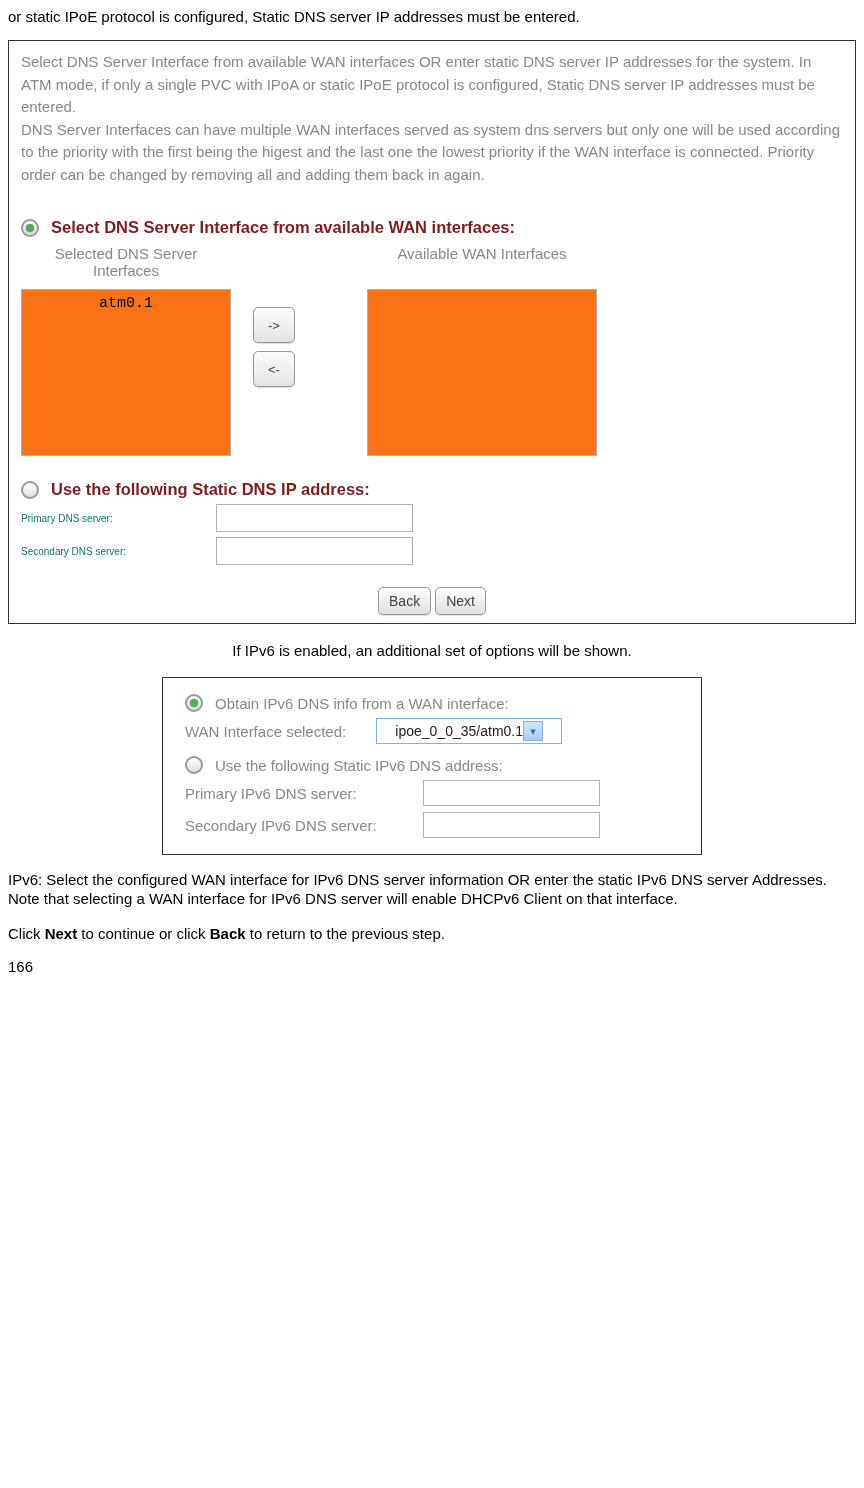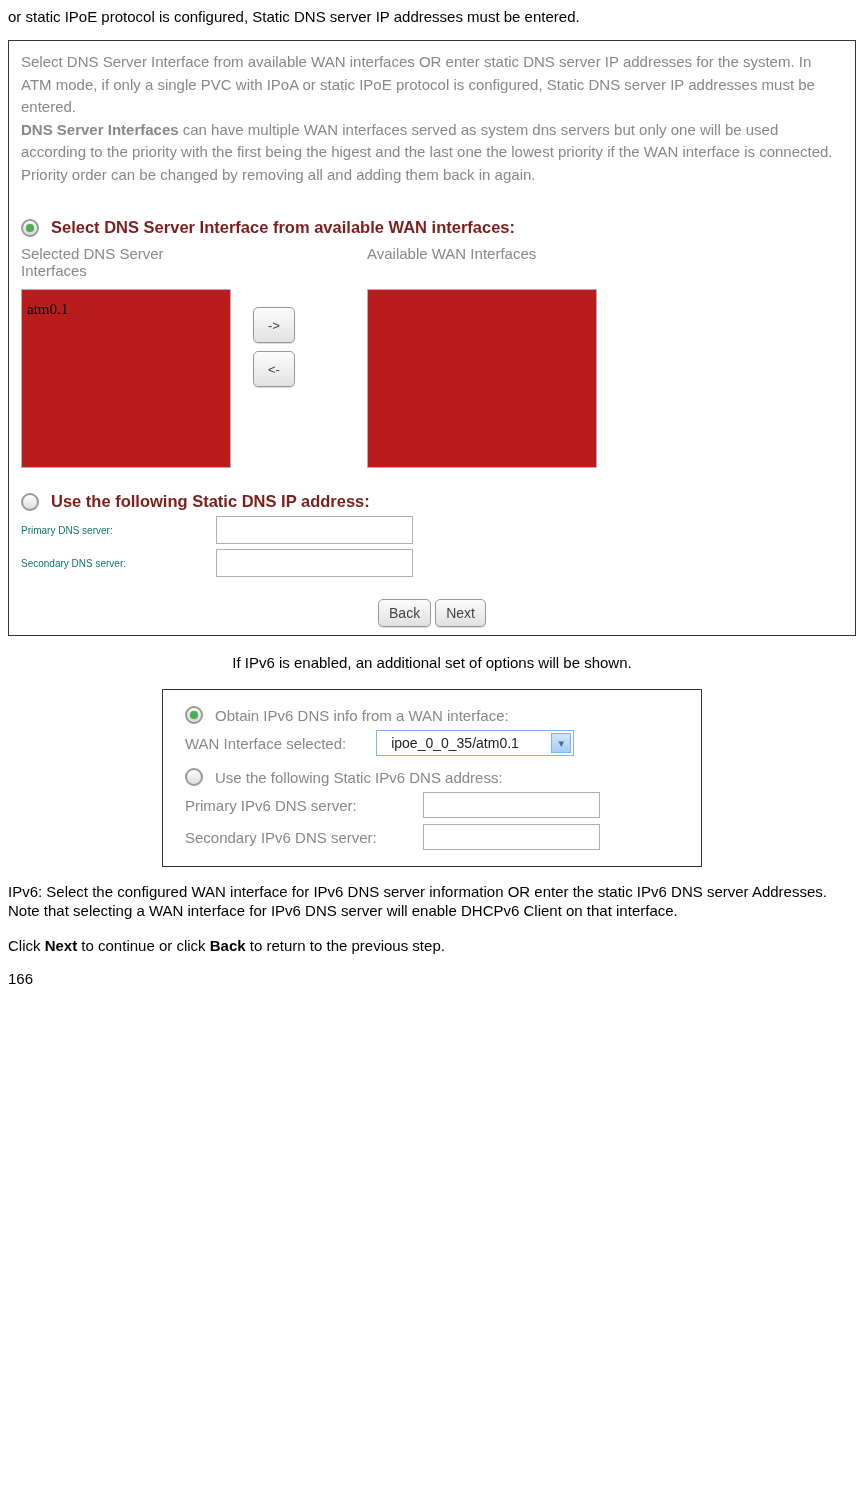--- a/index.html
+++ b/index.html
@@ -25,21 +25,21 @@
       font-size: 16px;
       margin-bottom: 10px;
     }
     .panel-desc {
       color: #888;
       font-size: 15px;
       line-height: 1.5;
       margin-bottom: 32px;
     }
     .panel-desc b {
-      font-weight: bold;
+      font-weight: normal;
     }
     .radio-row {
       display: flex;
       align-items: center;
       margin: 4px 0;
     }
     .radio-circle {
       width: 14px;
       height: 14px;
       border-radius: 50%;
@@ -67,34 +67,35 @@
       color: #7f1d1d;
     }
     .listbox-area {
       display: flex;
       margin-top: 8px;
       margin-bottom: 24px;
       align-items: flex-start;
     }
     .listbox-col {
       width: 210px;
+      text-align: center;
     }
     .listbox-header {
       color: #888;
       font-size: 15px;
       min-height: 44px;
     }
     .listbox {
       border: 1px solid #b0b0b0;
       height: 155px;
-      padding: 11px 5px;
-      font-family: Liberation Serif, serif;
+      padding: 5px 5px;
+      font-family: Liberation Mono, monospace;
       font-size: 15px;
       color: #000;
-      background: #b91c1c;
+      background: #f97316;
     }
     .arrows {
       display: flex;
       flex-direction: column;
       justify-content: center;
       margin: 58px 32px 0 22px;
     }
     .arrow-btn {
       width: 40px;
       height: 34px;
@@ -161,22 +162,22 @@
       color: #888;
       font-size: 15px;
     }
     .select-box {
       border: 1px solid #7eb4ea;
       height: 24px;
       width: 180px;
       margin-left: 30px;
       display: flex;
       align-items: center;
-      justify-content: space-between;
-      padding: 0 2px 0 14px;
+      justify-content: center;
+      padding: 0 2px 0 2px;
       font-size: 14px;
       color: #222;
       background: #fff;
     }
     .select-arrow {
       width: 18px;
       height: 18px;
       background: linear-gradient(#d2e6fb, #a7cdf3);
       border: 1px solid #7eb4ea;
       display: flex;

